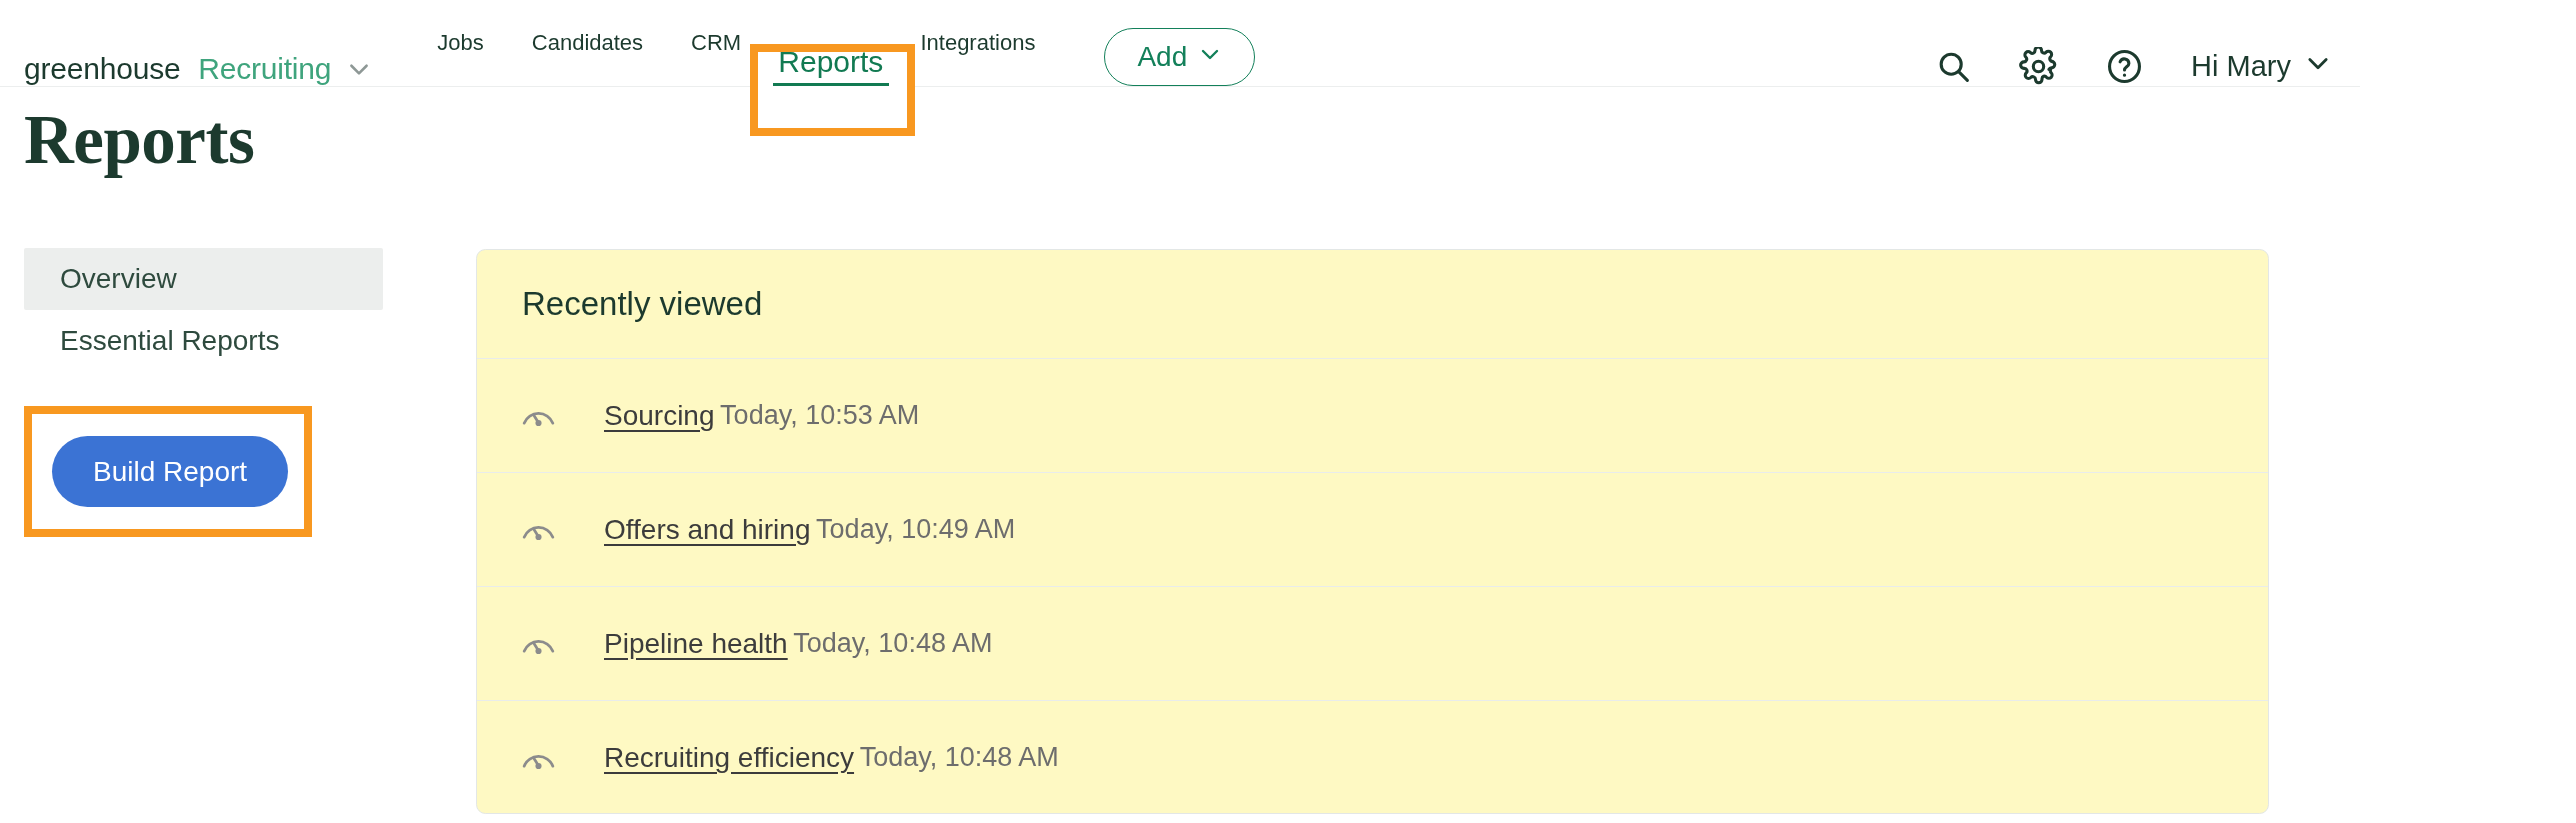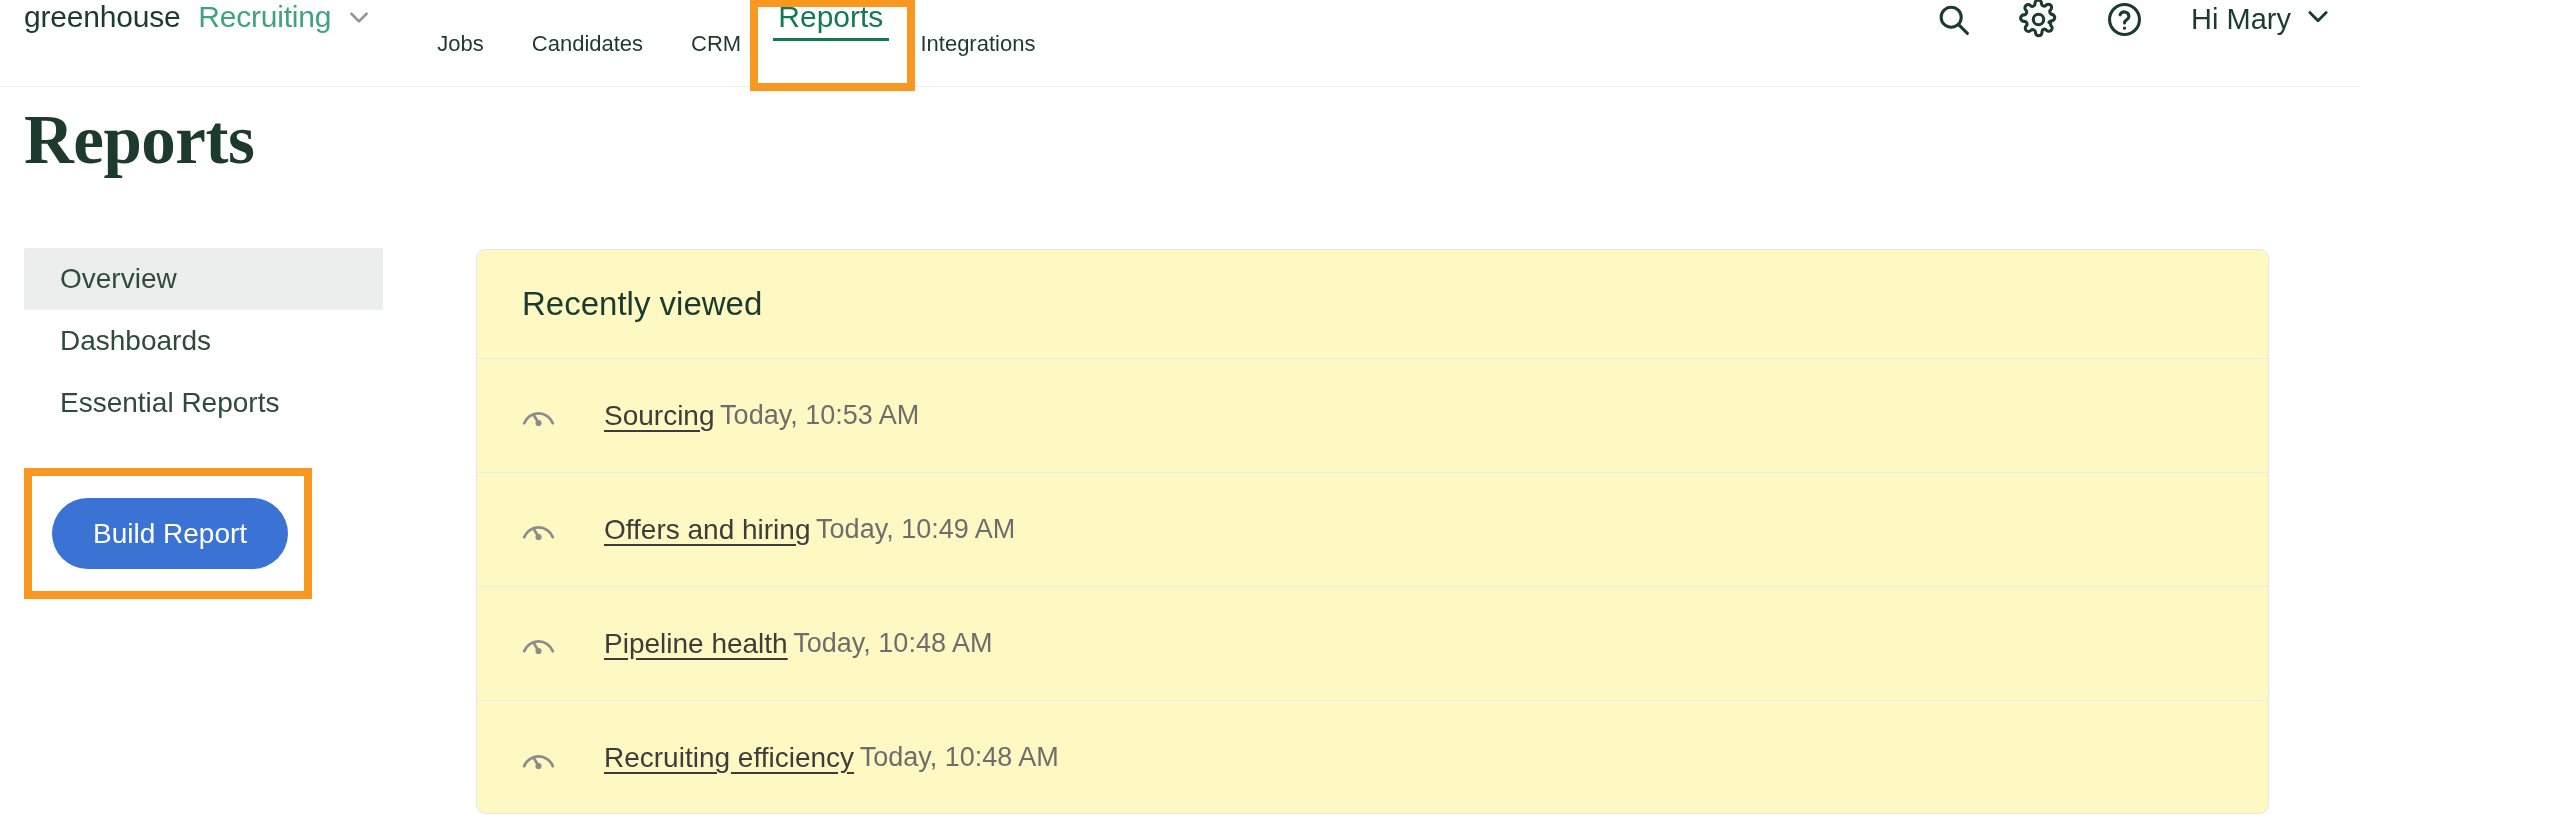--- a/index.html
+++ b/index.html
@@ -7,21 +7,21 @@
     width:2576px; height:824px;
     background:#ffffff;
     font-family:"Liberation Sans", sans-serif;
     overflow:hidden;
   }
 
   
   #topnav{
     position:absolute; left:0; top:0; width:2360px; height:87px;
     border-bottom:1.9px solid #eceeee;
-    display:flex; align-items:flex-start;
+    display:flex; align-items:flex-end;
   }
   #brand{
     display:flex; align-items:center; gap:9.4px;
     margin-left:24px; margin-right:41px;
     font-size:30px; white-space:nowrap;
   }
   #brand .gh{ color:#1c3a2e; letter-spacing:-0.2px; }
   #brand .rec{ color:#3fa47d; letter-spacing:-0.2px; margin-left:8.4px; }
   #brand .chev{ color:#8e9896; display:inline-flex; margin-left:5.6px; }
 
@@ -139,20 +139,28 @@
   <a class="navlink" href="#">Candidates</a>
   <a class="navlink" href="#">CRM</a>
 
   <span id="reports-wrap">
     <span id="reports-highlight"></span>
     <a id="reports-link" href="#">Reports</a>
   </span>
 
   <a class="navlink" href="#">Integrations</a>
 
+  <button id="addbtn">
+    <span>Add</span>
+    <span>
+      <svg width="24" height="24" viewBox="0 0 24 24" fill="none" stroke="#13805a" stroke-width="2.4" stroke-linecap="round" stroke-linejoin="round">
+          <polyline points="5 9 12 16 19 9"></polyline>
+        </svg>
+    </span>
+  </button>
 
   <div id="nav-right">
     <span class="navicon">
       <svg width="37" height="37" viewBox="0 0 24 24" fill="none" stroke="#1c3a2e" stroke-width="2" stroke-linecap="round">
           <circle cx="10.5" cy="10.5" r="6.5"></circle>
           <line x1="15.5" y1="15.5" x2="21" y2="21"></line>
         </svg>
     </span>
     <span class="navicon">
       <svg width="39" height="39" viewBox="0 0 24 24" fill="none" stroke="#1c3a2e" stroke-width="1.9" stroke-linecap="round" stroke-linejoin="round">
@@ -178,23 +186,20 @@
   </div>
 </div>
 
 <h1 id="page-title">Reports</h1>
 
 <nav id="sidebar">
   <div class="side-item active">
     <span>Overview</span>
   </div>
   <div class="side-item">
-    <span>Dashboards</span>
-  </div>
-  <div class="side-item">
     <span>Essential Reports</span>
   </div>
 
   <div id="build-wrap">
     <span id="build-highlight"></span>
     <button id="build-btn">Build Report</button>
   </div>
 </nav>
 
 <section id="card">

